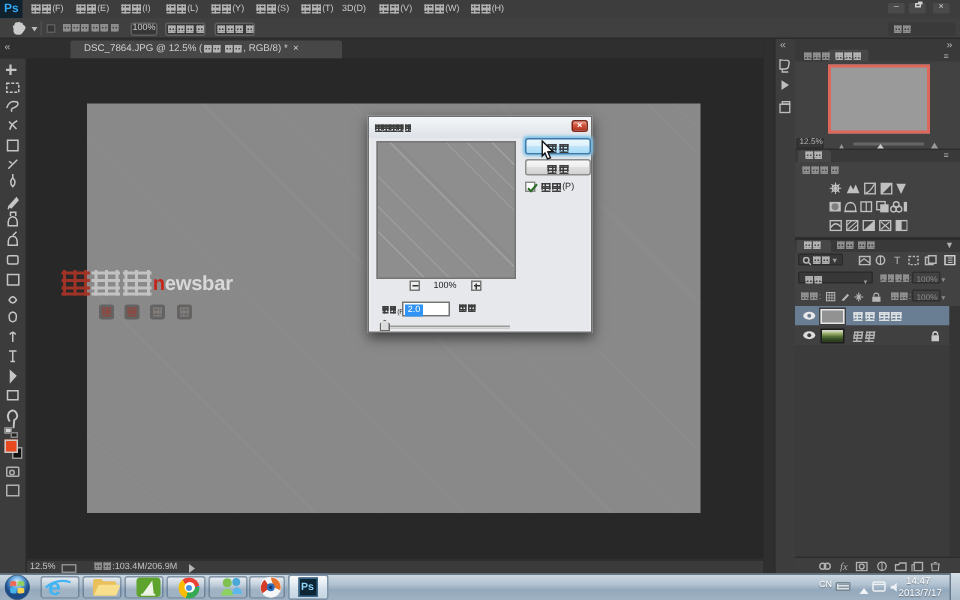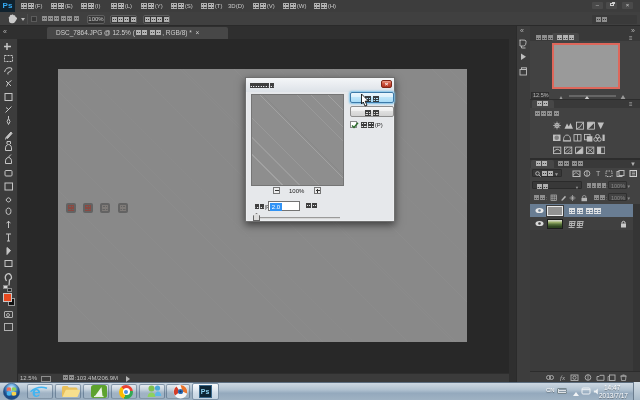--- a/index.html
+++ b/index.html
@@ -143,20 +143,23 @@
 <div class="abs" style="left:3.5px;top:311px;width:9px;height:7px;border:1px solid #b0b0b0;border-radius:1px"></div>
 <div class="abs" style="left:6px;top:312.5px;width:4px;height:4px;border:1px solid #b0b0b0;border-radius:50%"></div>
 <div class="abs" style="left:3.5px;top:323px;width:9px;height:8px;border:1px solid #b0b0b0"></div>
 
 
 <div id="doc" class="abs">
       <div id="canvas" class="abs"></div>
     </div>
 
 
+<div class="abs lbl" style="left:40px;top:180px;z-index:5">
+<span class="z zb" style="--c:#a83326;opacity:.95"></span><span class="z zb" style="--c:#cccccc"></span><span class="z zb" style="--c:#cccccc"></span><span style="font-weight:bold;font-size:13.5px;line-height:15px;vertical-align:top;letter-spacing:-.2px;position:relative;top:1px"><span style="color:#c3271c">n</span><span style="color:#d8d8d8">ewsbar</span></span>
+</div>
 <div class="abs lbl" style="left:66px;top:203px;z-index:5">
 <span style="display:inline-block;width:10px;height:10px;margin-right:5.5px;background:rgba(30,30,30,.35);border-radius:2px;text-align:center"><span class="z" style="--c:#93453c;margin-top:2px"></span></span>
 <span style="display:inline-block;width:10px;height:10px;margin-right:5.5px;background:rgba(30,30,30,.35);border-radius:2px;text-align:center"><span class="z" style="--c:#93453c;margin-top:2px"></span></span>
 <span style="display:inline-block;width:10px;height:10px;margin-right:5.5px;background:rgba(30,30,30,.35);border-radius:2px;text-align:center"><span class="z" style="--c:#85807c;margin-top:2px"></span></span>
 <span style="display:inline-block;width:10px;height:10px;background:rgba(30,30,30,.35);border-radius:2px;text-align:center"><span class="z" style="--c:#85807c;margin-top:2px"></span></span>
 </div>
 
 
 <div id="statusbar" class="abs"></div>
 <div class="abs lbl" style="left:20px;top:374.5px;color:#c3c3c3;font-size:6px">12.5%</div>

